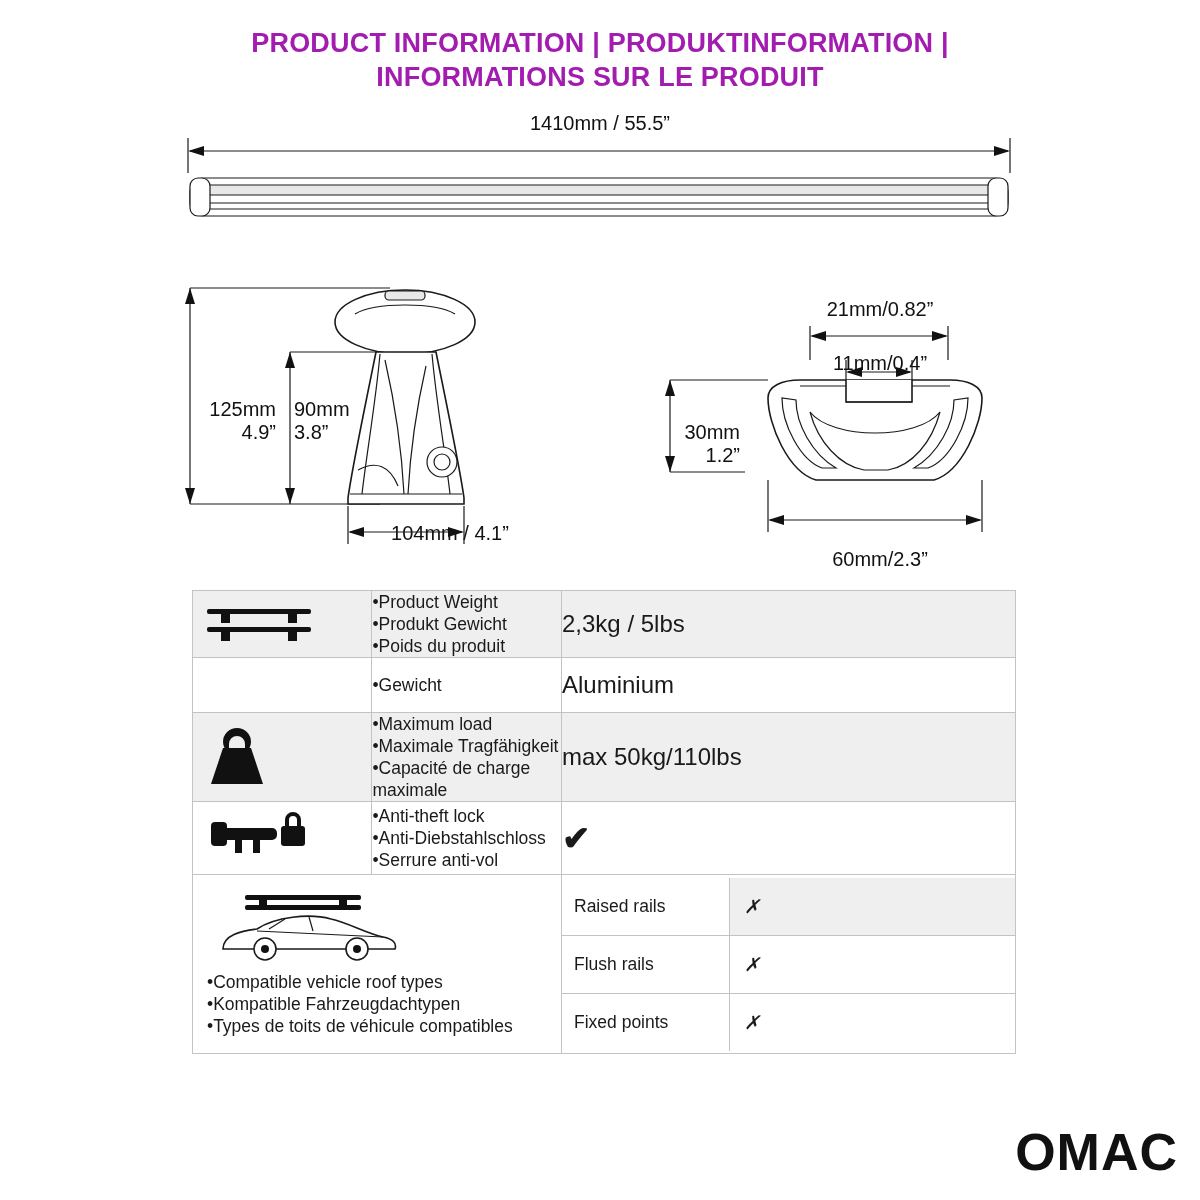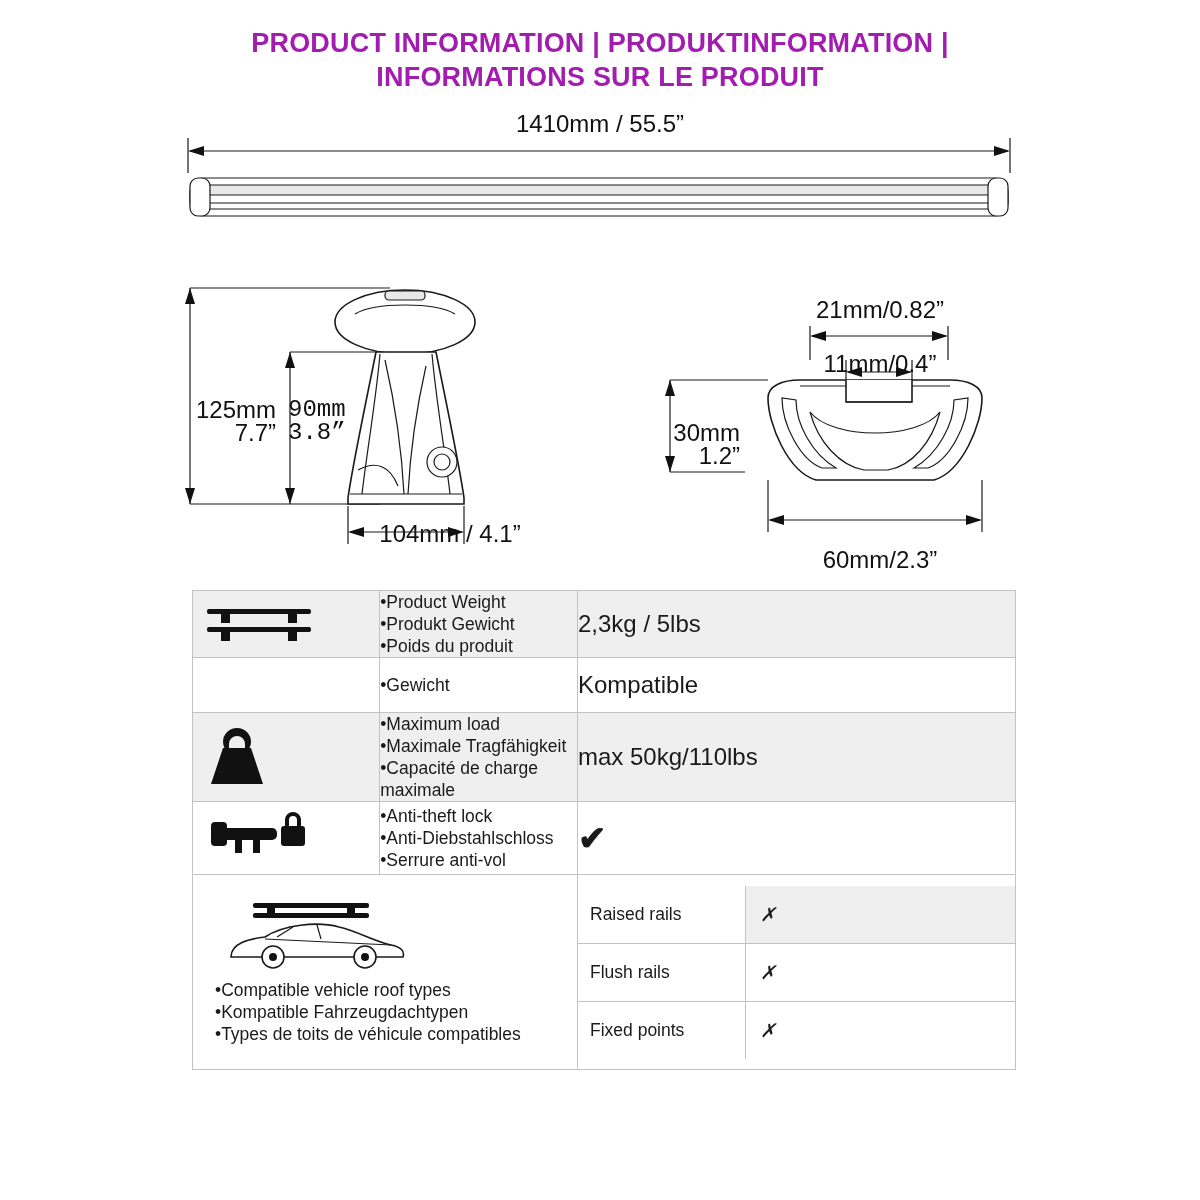--- a/index.html
+++ b/index.html
@@ -32,21 +32,21 @@
     font-size: 27px;
     font-weight: bold;
     letter-spacing: 0.2px;
     line-height: 34px;
     color: #a21caf;
   }
 
   
   .dim {
     position: absolute;
-    font-size: 24px;
+    font-size: 20px;
     color: #111;
     white-space: pre-line;
     line-height: 23px;
   }
   .dim.c { text-align: center; }
   .dim.r { text-align: right; }
 
   svg { display: block; }
   .ln { stroke: #1a1a1a; fill: none; }
   .thin { stroke-width: 1.2; }
@@ -165,22 +165,22 @@
 
     <rect class="ln thin fillw" x="10" y="45" width="818" height="38" rx="14"></rect>
     <rect class="ln thin fillg" x="24" y="52" width="790" height="10" rx="5"></rect>
     <line class="ln thin" x1="24" y1="70" x2="814" y2="70"></line>
     <line class="ln thin" x1="24" y1="76" x2="814" y2="76"></line>
     <rect class="ln thin fillw" x="10" y="45" width="20" height="38" rx="8"></rect>
     <rect class="ln thin fillw" x="808" y="45" width="20" height="38" rx="8"></rect>
   </svg>
 
   <div class="dim r" style="left:188px; top:398px; width:88px;">125mm
-7.7”</div>
-  <div class="dim" style="left:288px; top:398px; width:80px;font-family:Liberation Mono, monospace;">90mm
+4.9”</div>
+  <div class="dim" style="left:294px; top:398px; width:80px;">90mm
 3.8”</div>
   <div class="dim c" style="left:330px; top:522px; width:240px;">104mm / 4.1”</div>
 
   <svg width="420" height="290" style="position:absolute; left:180px; top:280px;">
 
     <line class="ln thin" x1="10" y1="8" x2="10" y2="224"></line>
     <polygon class="fillb" points="10,8 5,24 15,24"></polygon>
     <polygon class="fillb" points="10,224 5,208 15,208"></polygon>
     <line class="ln thin" x1="10" y1="8" x2="210" y2="8"></line>
     <line class="ln thin" x1="10" y1="224" x2="200" y2="224"></line>
@@ -274,21 +274,21 @@
         </td>
         <td class="cell-label bg-grey label-lines">•Product Weight
 •Produkt Gewicht
 •Poids du produit</td>
         <td class="cell-value bg-grey" colspan="2">2,3kg / 5lbs</td>
       </tr>
 
       <tr>
         <td class="cell-icon bg-white" style="height:54px;"></td>
         <td class="cell-label bg-white label-lines">•Gewicht</td>
-        <td class="cell-value bg-white" colspan="2">Kompatible</td>
+        <td class="cell-value bg-white" colspan="2">Aluminium</td>
       </tr>
 
       <tr>
         <td class="cell-icon bg-grey">
           <svg width="90" height="66">
             <path class="fillb" d="M30,18 a14,14 0 0 1 28,0 a14,14 0 0 1 -6,11 l0,-9 a8,8 0 0 0 -16,0 l0,9 a14,14 0 0 1 -6,-11 Z"></path>
             <path class="fillb" d="M30,24 L58,24 L70,60 L18,60 Z"></path>
           </svg>
         </td>
         <td class="cell-label bg-grey label-lines">•Maximum load
@@ -308,21 +308,21 @@
             <path class="ln" style="stroke:#111; stroke-width:4; fill:none" d="M94,24 L94,18 a6,6 0 0 1 12,0 L106,24"></path>
           </svg>
         </td>
         <td class="cell-label bg-white label-lines">•Anti-theft lock
 •Anti-Diebstahlschloss
 •Serrure anti-vol</td>
         <td class="cell-value bg-white check-big" colspan="2">✔</td>
       </tr>
 
       <tr>
-        <td class="bg-white" colspan="2" style="width:360px; padding:12px;">
+        <td class="bg-white" colspan="2" style="width:360px; padding:4px;">
           <div style="text-align:center; padding-top:8px;">
             <svg width="220" height="78">
               <rect class="fillb" x="48" y="8" width="116" height="5" rx="2"></rect>
               <rect class="fillb" x="48" y="18" width="116" height="5" rx="2"></rect>
               <rect class="fillb" x="62" y="13" width="8" height="6"></rect>
               <rect class="fillb" x="142" y="13" width="8" height="6"></rect>
               <path class="ln med" d="M26,62 C26,48 44,44 60,42 C78,30 112,26 134,32
                                       C152,36 168,46 186,50 C196,52 200,56 198,62 L26,62 Z" style="fill:#ffffff"></path>
               <path class="ln thin" d="M72,42 L88,32 M112,30 L116,44 M60,44 L186,50"></path>
               <circle class="ln med" cx="68" cy="62" r="11" style="fill:#ffffff"></circle>
@@ -350,14 +350,15 @@
                 <td class="sub-name">Fixed points</td>
                 <td class="sub-mark cross">✗</td>
               </tr>
             </tbody>
           </table>
         </td>
       </tr>
     </tbody>
   </table>
 
+  <div class="logo">OMAC</div>
 
 </div>
 
 </body></html>

